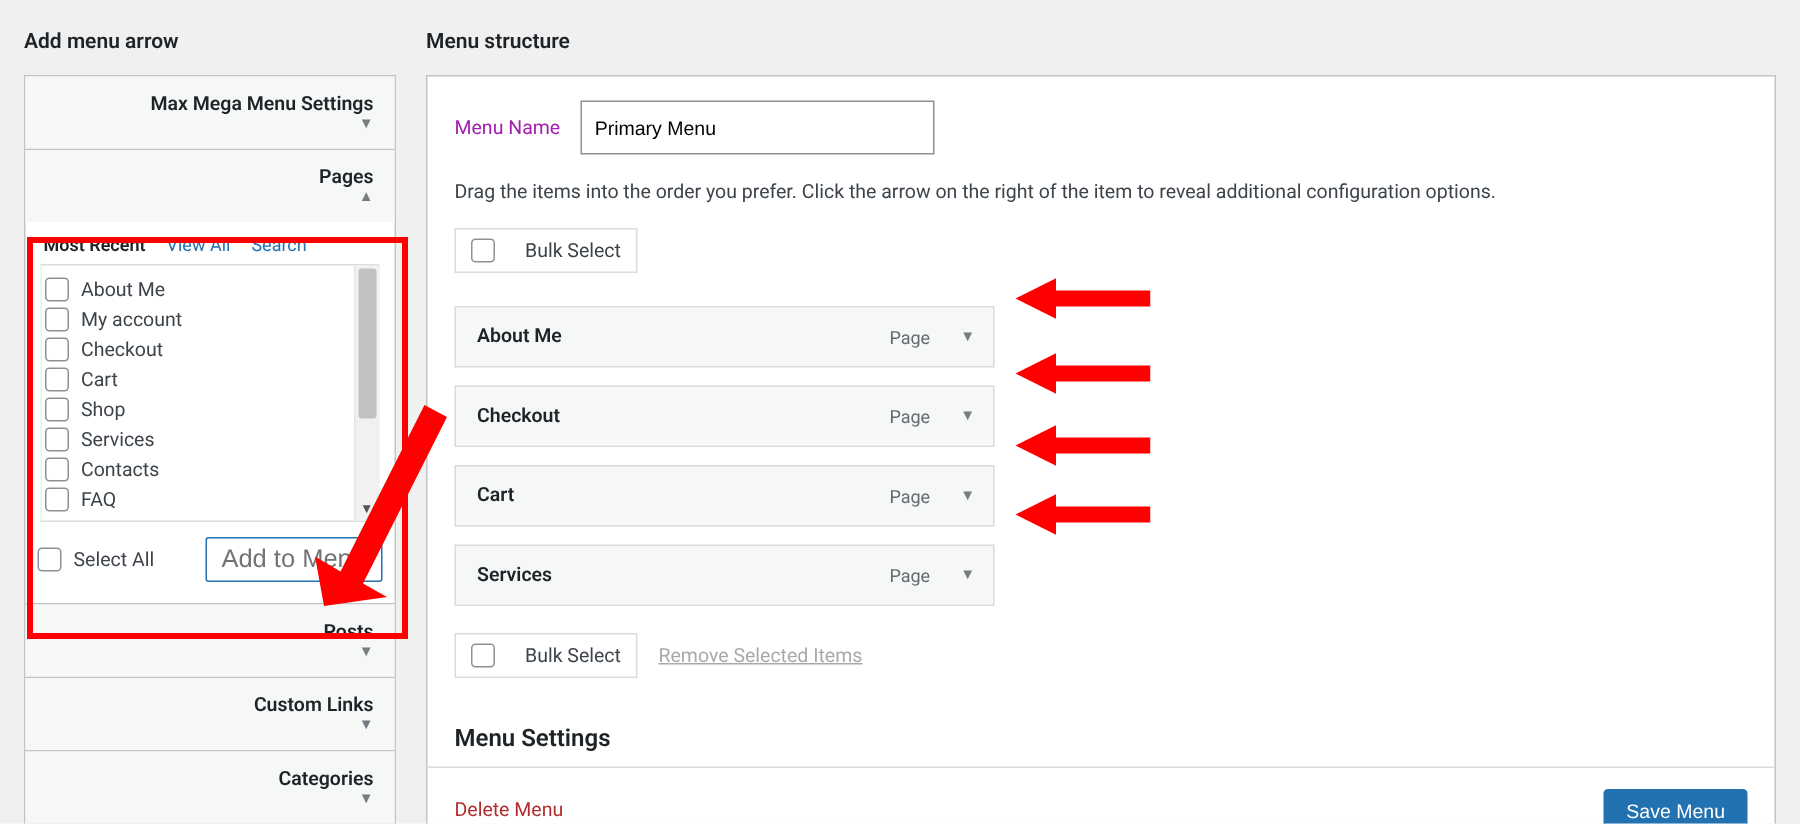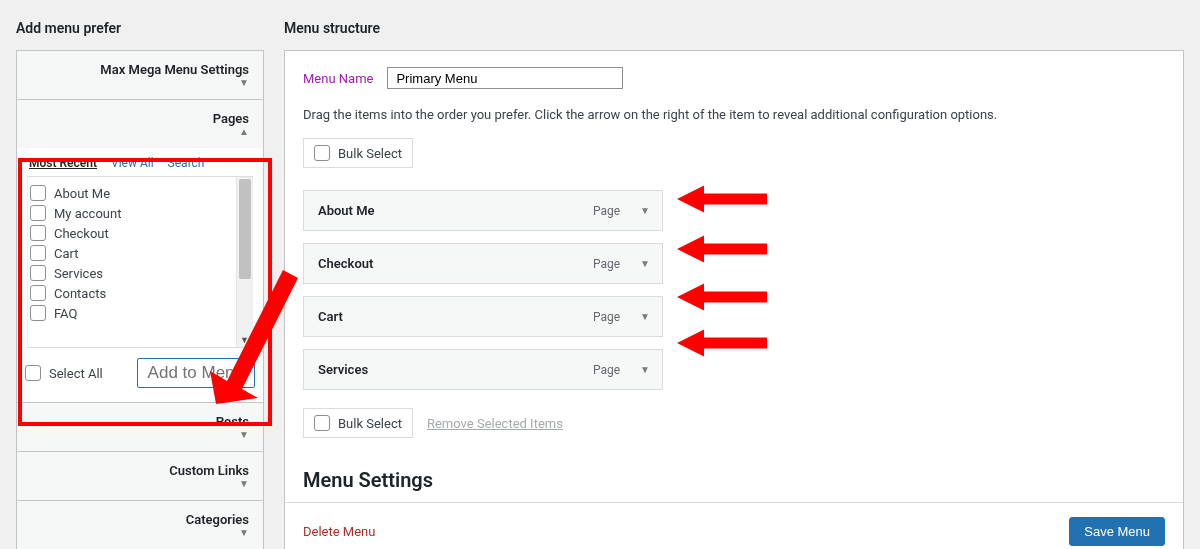--- a/index.html
+++ b/index.html
@@ -29,21 +29,21 @@
     font-weight: 600;
     flex-direction: column;
   }
   .acc-head .caret { color: #787c82; font-size: 10px; }
 
   .acc-body { padding: 0; }
   .tabs {
     display: flex; gap: 14px; padding: 8px 12px 6px 12px; font-size: 12px;
   }
   .tab { color: #2271b1; cursor: pointer; }
-  .tab.active { color: #1d2327; font-weight: 600; text-decoration: underline; }
+  .tab.active { color: #1d2327; font-weight: 600; }
 
   .page-list-wrap {
     position: relative; height: 172px; margin: 0 10px;
     border: 1px solid #eee;
     border-top: 1px solid #dcdcde; border-bottom: 1px solid #dcdcde;
     overflow: hidden;
   }
   .page-list { padding: 6px 6px 6px 2px; }
   .chk-row { display: flex; align-items: center; gap: 8px; padding: 2px 0; font-size: 13px; color: #3c434a;}
   .chk {
@@ -75,44 +75,44 @@
   }
 
   
   .right-col { flex: 1; }
   .panel {
     border: 1px solid #c3c4c7; background: #fff; padding: 16px 18px;
   }
   .menu-name-row { display: flex; align-items: center; gap: 14px; margin-bottom: 18px; }
   .menu-name-row label { font-size: 13px; color: #a21caf; }
   .text-input {
-    border: 1px solid #8c8f94; padding: 4px 8px; font-size: 13px; width: 236px; height: 22px;
+    border: 1px solid #8c8f94; padding: 4px 8px; font-size: 13px; width: 236px; height: 36px;
   }
   .drag-hint { font-size: 13px; color: #3c434a; margin-bottom: 16px; }
 
   .bulk-row {
-    display: inline-flex; align-items: center; gap: 8px;
+    display: inline-flex; align-items: center; gap: 20px;
     border: 1px solid #dcdcde; padding: 6px 10px; font-size: 13px; background: #fff;
     margin-bottom: 22px;
   }
 
   .menu-item {
     width: 360px; background: #f6f7f7; border: 1px solid #dcdcde;
     display: flex; justify-content: space-between; align-items: center;
     padding: 12px 12px 12px 14px; margin-bottom: 12px; font-size: 13px;
   }
   .menu-item .name { font-weight: 600; color: #1d2327; }
   .menu-item .meta { display: flex; align-items: center; gap: 20px; font-size: 12px; color: #646970; }
   .menu-item .meta .type { }
   .menu-item .meta .tri { font-size: 10px; color: #787c82; }
 
   .bulk-row2 { display: flex; align-items: center; gap: 14px; margin-top: 18px; }
   .link-muted { color: #a7aaad; text-decoration: underline; font-size: 13px; }
 
-  .section-title { font-size: 20px; font-weight: 600; margin: 30px 0 10px 0; color: #1d2327; }
+  .section-title { font-size: 16px; font-weight: 600; margin: 30px 0 10px 0; color: #1d2327; }
   .hr { border-top: 1px solid #dcdcde; margin: 0 -18px; }
 
   .footer-row {
     display: flex; justify-content: space-between; align-items: center; margin-top: 14px;
   }
   .delete-link { color: #b32d2e; font-size: 13px; cursor: pointer;}
   .btn-primary {
     background: #2271b1; color: #fff; border: 1px solid #2271b1;
     padding: 6px 14px; font-size: 13px; border-radius: 3px; cursor: pointer;
   }
@@ -122,21 +122,21 @@
   .arrow svg { width: 100%; height: 100%; }
 
   .pos-rel { position: relative; }
 </style>
 </head>
 <body>
 
 <div class="wrap pos-rel">
 
   <div class="left-col">
-    <h3>Add menu prefer</h3>
+    <h3>Add menu arrow</h3>
 
     <div class="accordion">
 
       <div class="acc-item">
         <div class="acc-head">
           <span>Max Mega Menu Settings</span>
           <span class="caret">▼</span>
         </div>
       </div>
 
@@ -162,20 +162,24 @@
                   <span class="chk"></span>
                   <span>My account</span>
                 </label>
                 <label class="chk-row">
                   <span class="chk"></span>
                   <span>Checkout</span>
                 </label>
                 <label class="chk-row">
                   <span class="chk"></span>
                   <span>Cart</span>
+                </label>
+                <label class="chk-row">
+                  <span class="chk"></span>
+                  <span>Shop</span>
                 </label>
                 <label class="chk-row">
                   <span class="chk"></span>
                   <span>Services</span>
                 </label>
                 <label class="chk-row">
                   <span class="chk"></span>
                   <span>Contacts</span>
                 </label>
                 <label class="chk-row">

